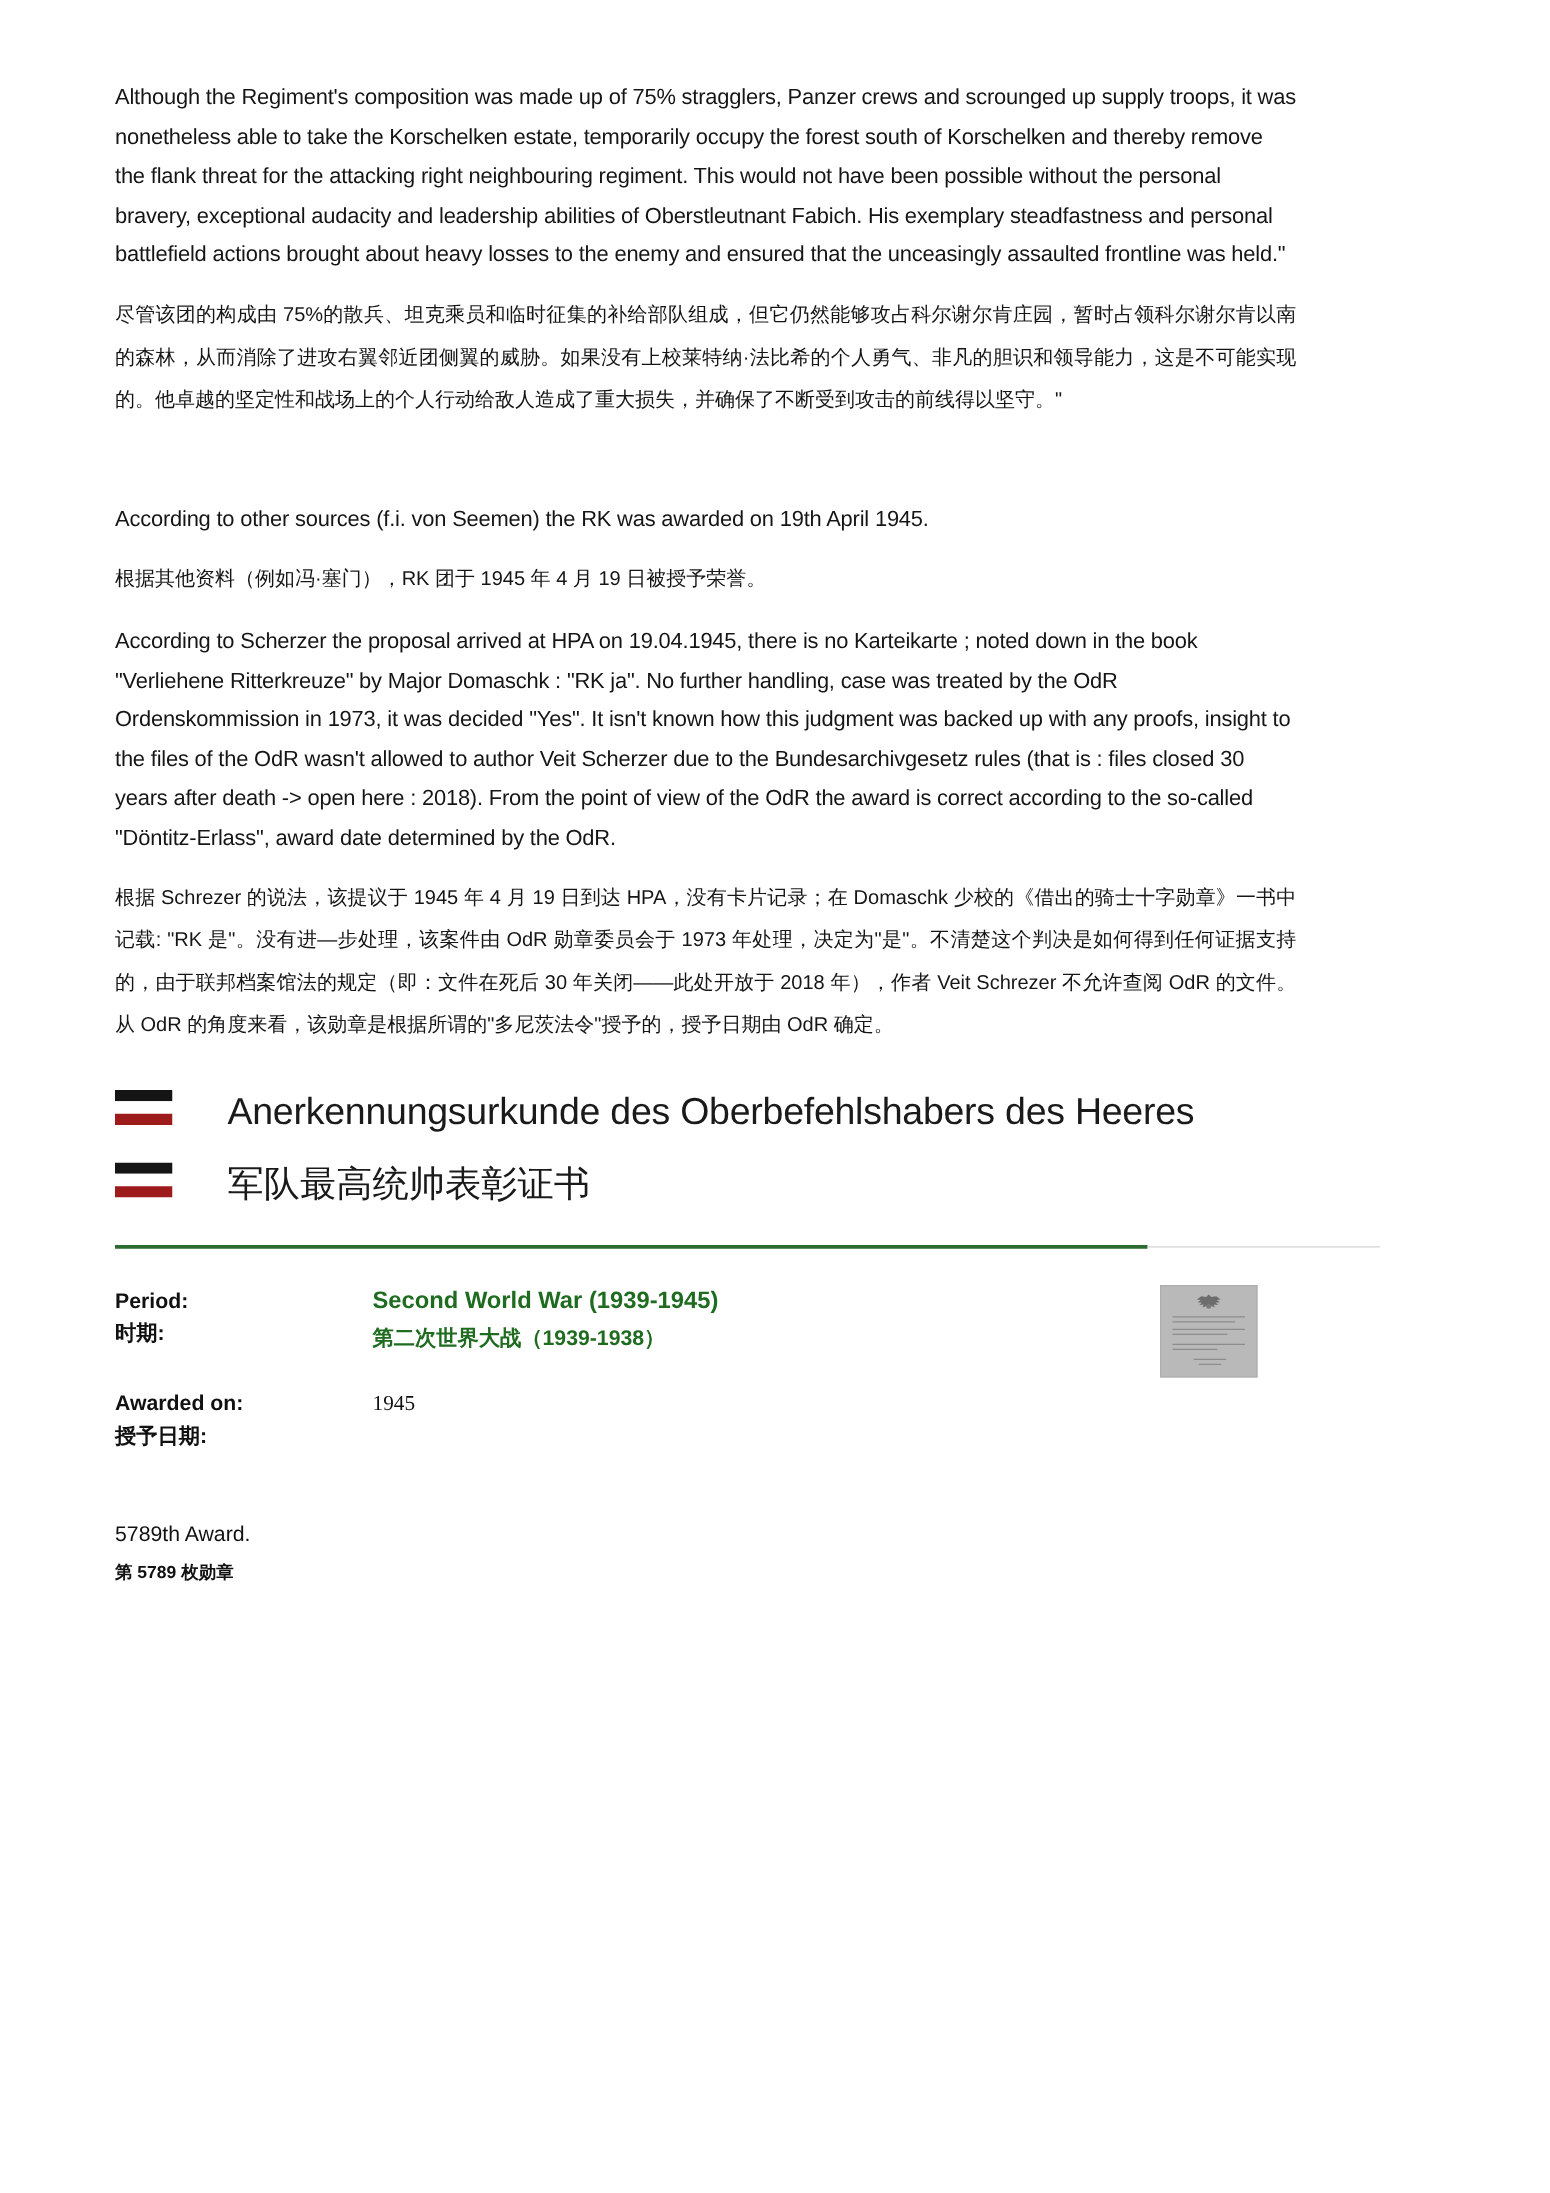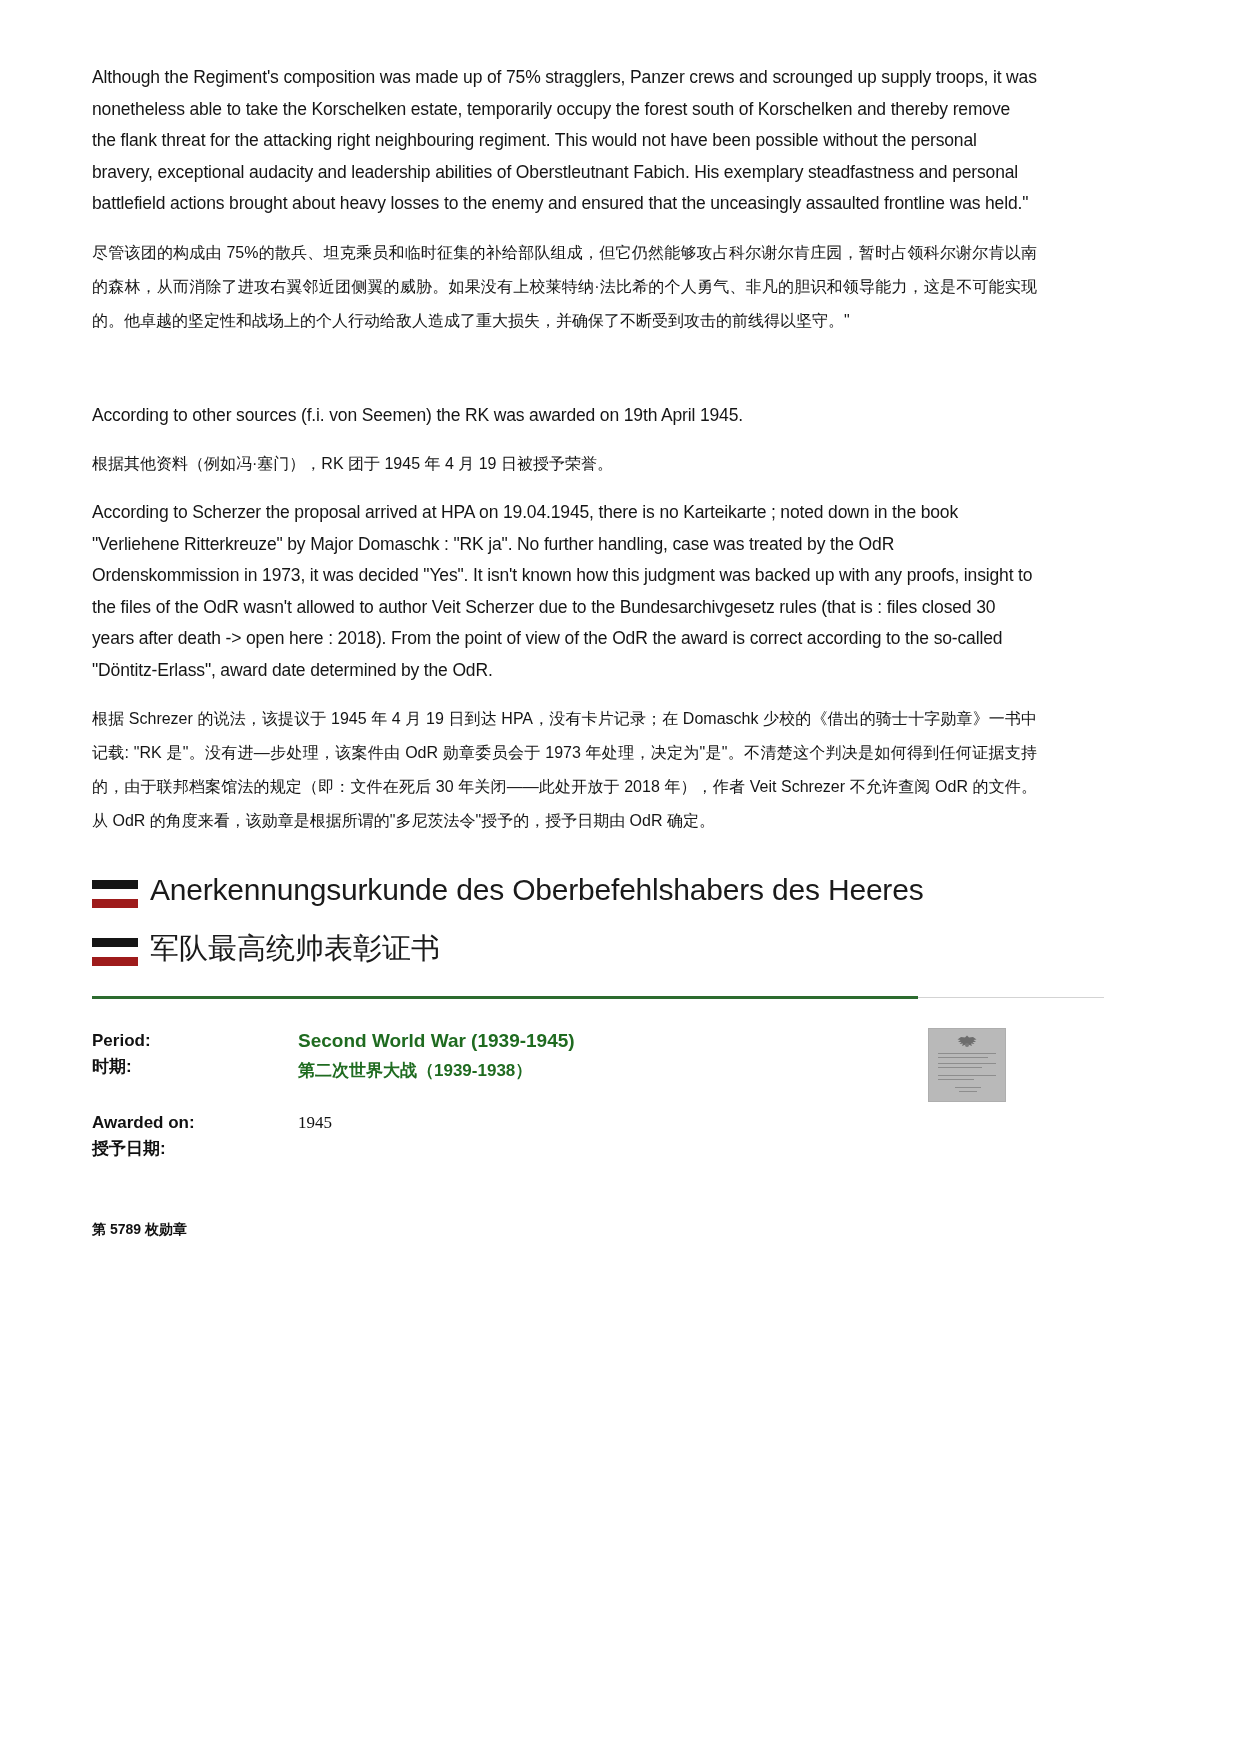--- a/index.html
+++ b/index.html
@@ -51,23 +51,24 @@
     width: 945px;
     text-align: justify;
     text-justify: inter-character;
   }
   .gap-lg { height: 46px; }
   .gap-md { height: 18px; }
 
   
   .flag-heading {
     display: flex;
-    align-items: flex-end;
+    align-items: flex-start;
     margin: 0;
     padding: 0;
+    gap: 32px;
   }
   .flag-heading + .flag-heading {
     margin-top: 22px;
   }
   .flag {
     width: 46px;
     height: 28px;
     flex: 0 0 auto;
     margin-right: 12px;
     display: flex;
@@ -297,17 +298,18 @@
             <div class="lbl">授予日期:</div>
           </td>
           <td class="col-value">
             <div class="val-plain">1945</div>
           </td>
         </tr>
       </tbody>
     </table>
 
     <div class="award-block">
+      <div class="award-en">5789th Award.</div>
       <div class="award-zh">第 5789 枚勋章</div>
     </div>
 
   </div>
 </div>
 
 </body></html>

